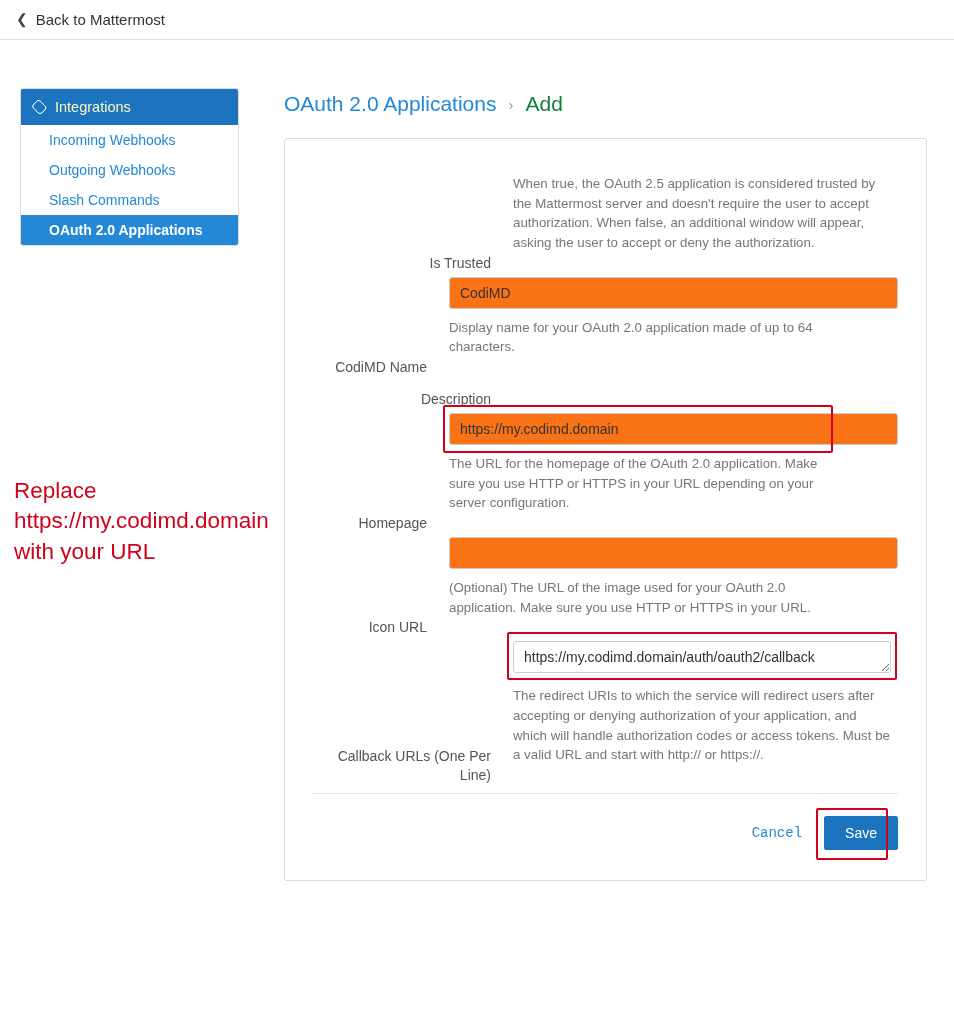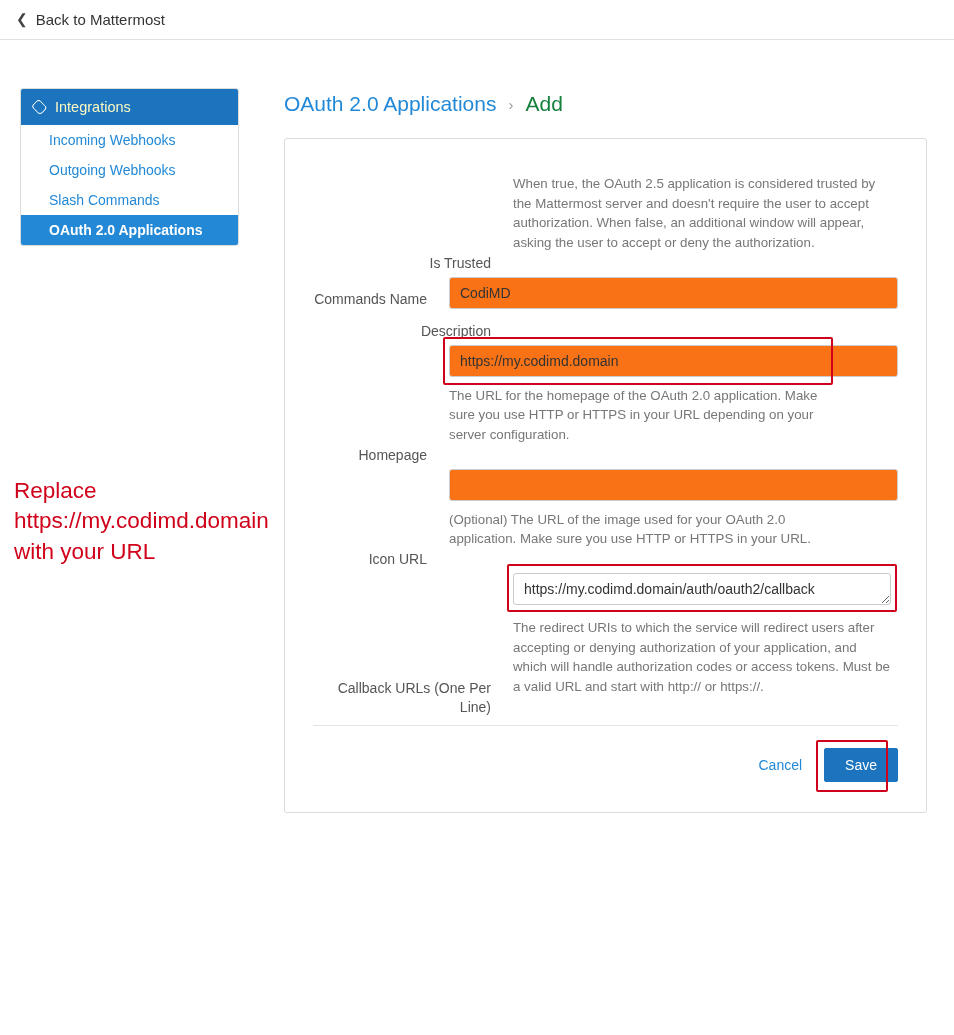--- a/index.html
+++ b/index.html
@@ -204,21 +204,21 @@
     gap: 16px;
     padding: 22px 0 12px 0;
     position: relative;
   }
   .cancel-btn {
     color: #2389d7;
     font-size: 14px;
     background: none;
     border: none;
     cursor: pointer;
-    font-family: Liberation Sans, sans-serif;
+    font-family: Liberation Mono, monospace;
   }
   .save-btn {
     background: #1b74bd;
     color: #fff;
     border: 1px solid #1b74bd;
     border-radius: 2px;
     font-size: 14px;
     padding: 8px 20px;
     cursor: pointer;
     font-family: "Liberation Sans", sans-serif;
@@ -274,23 +274,24 @@
       <div class="card">
 
         <div class="form-row">
           <div class="form-label">Is Trusted</div>
           <div class="form-field">
             <div class="help wide">When true, the OAuth 2.5 application is considered trusted by the Mattermost server and doesn't require the user to accept authorization. When false, an additional window will appear, asking the user to accept or deny the authorization.</div>
           </div>
         </div>
 
         <div class="form-row">
-          <div class="form-label">Commands Name</div>
+          <div class="form-label">CodiMD Name</div>
           <div class="form-field">
             <input type="text" value="CodiMD" style="">
+            <div class="help">Display name for your OAuth 2.0 application made of up to 64 characters.</div>
           </div>
         </div>
 
         <div class="form-row">
           <div class="form-label">Description</div>
         </div>
 
         <div class="form-row">
           <div class="form-label">Homepage</div>
           <div class="form-field">

